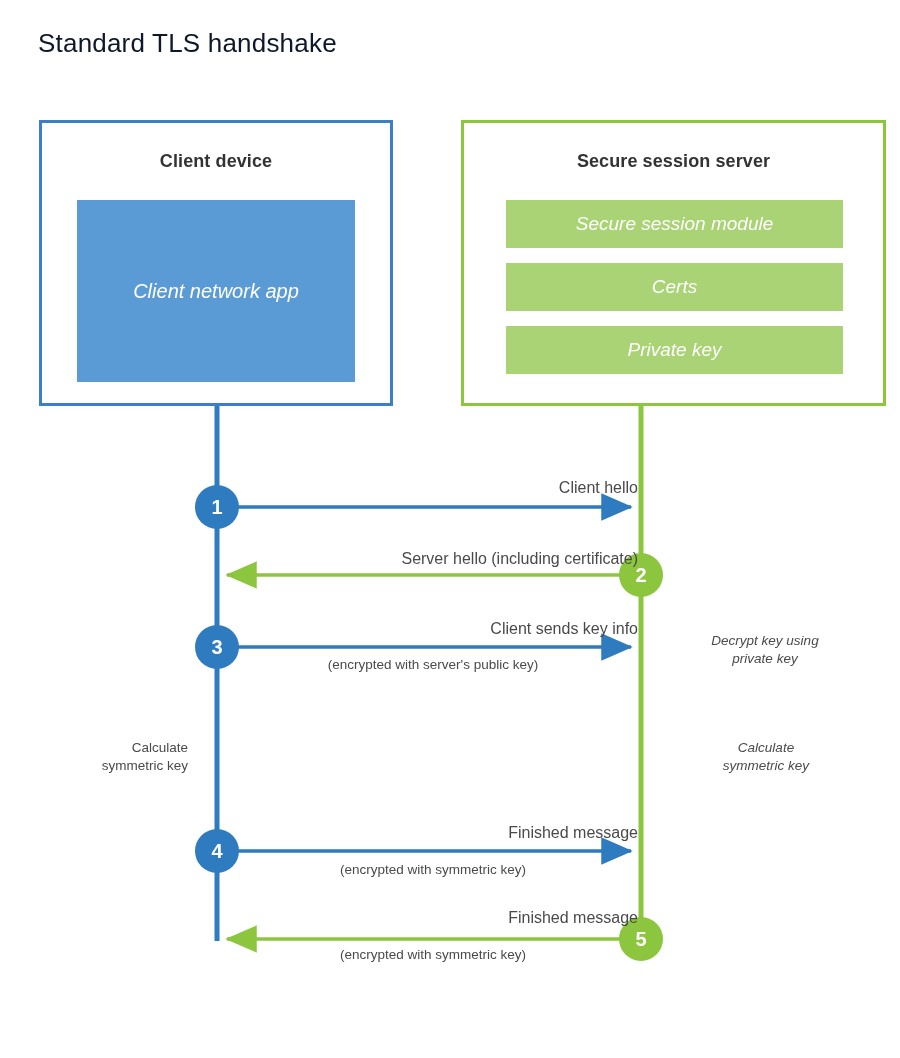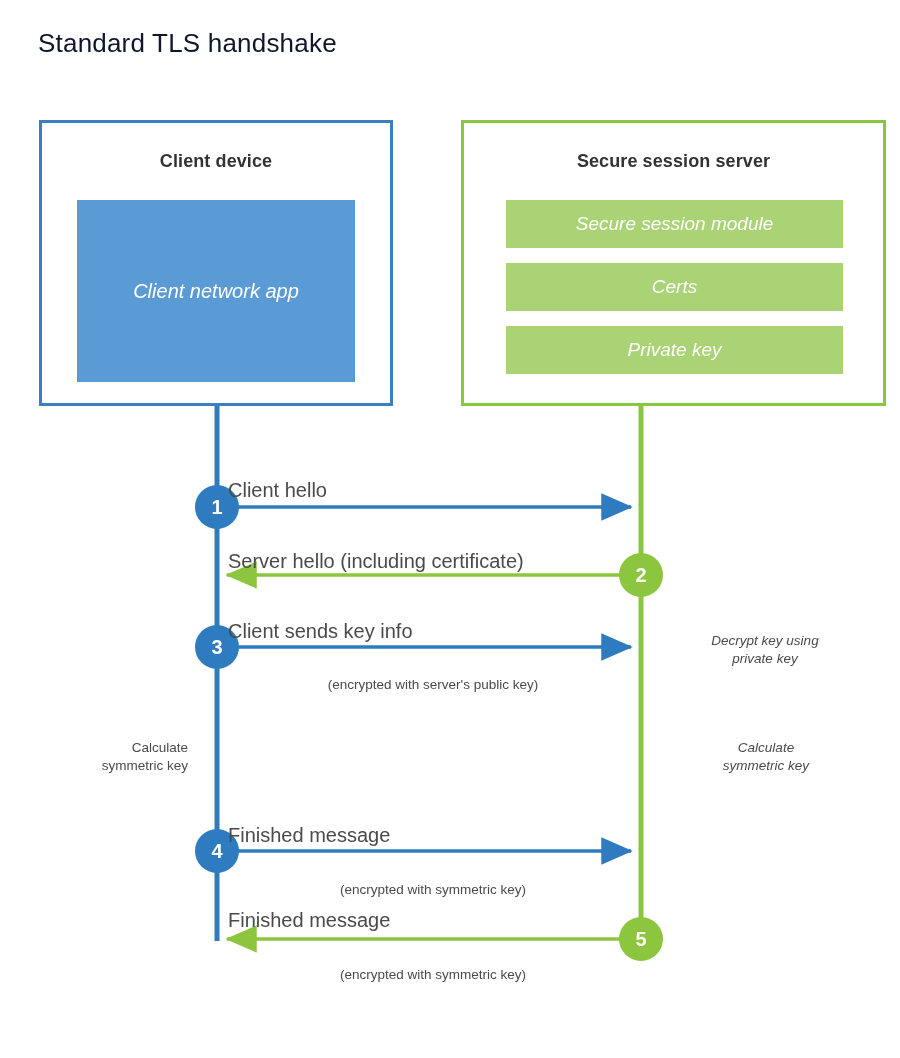--- a/index.html
+++ b/index.html
@@ -124,34 +124,33 @@
     font-size: 20px;
     font-weight: 600;
     line-height: 1;
   }
   .step-circle.blue { background: #2e7cbf; }
   .step-circle.green { background: #8cc63e; }
 
   
   .msg-label {
     position: absolute;
-    text-align: left;
+    text-align: right;
     color: #4a4a4a;
-    font-size: 20px;
+    font-size: 16px;
     font-weight: 400;
     white-space: nowrap;
   }
   .msg-sublabel {
     position: absolute;
     text-align: center;
     color: #4a4a4a;
     font-size: 13.5px;
     font-weight: 400;
     white-space: nowrap;
-    margin-top: 20px;
   }
 
   
   .side-note {
     position: absolute;
     color: #4a4a4a;
     font-size: 13.5px;
     font-weight: 400;
     line-height: 1.35;
     white-space: pre-line;

